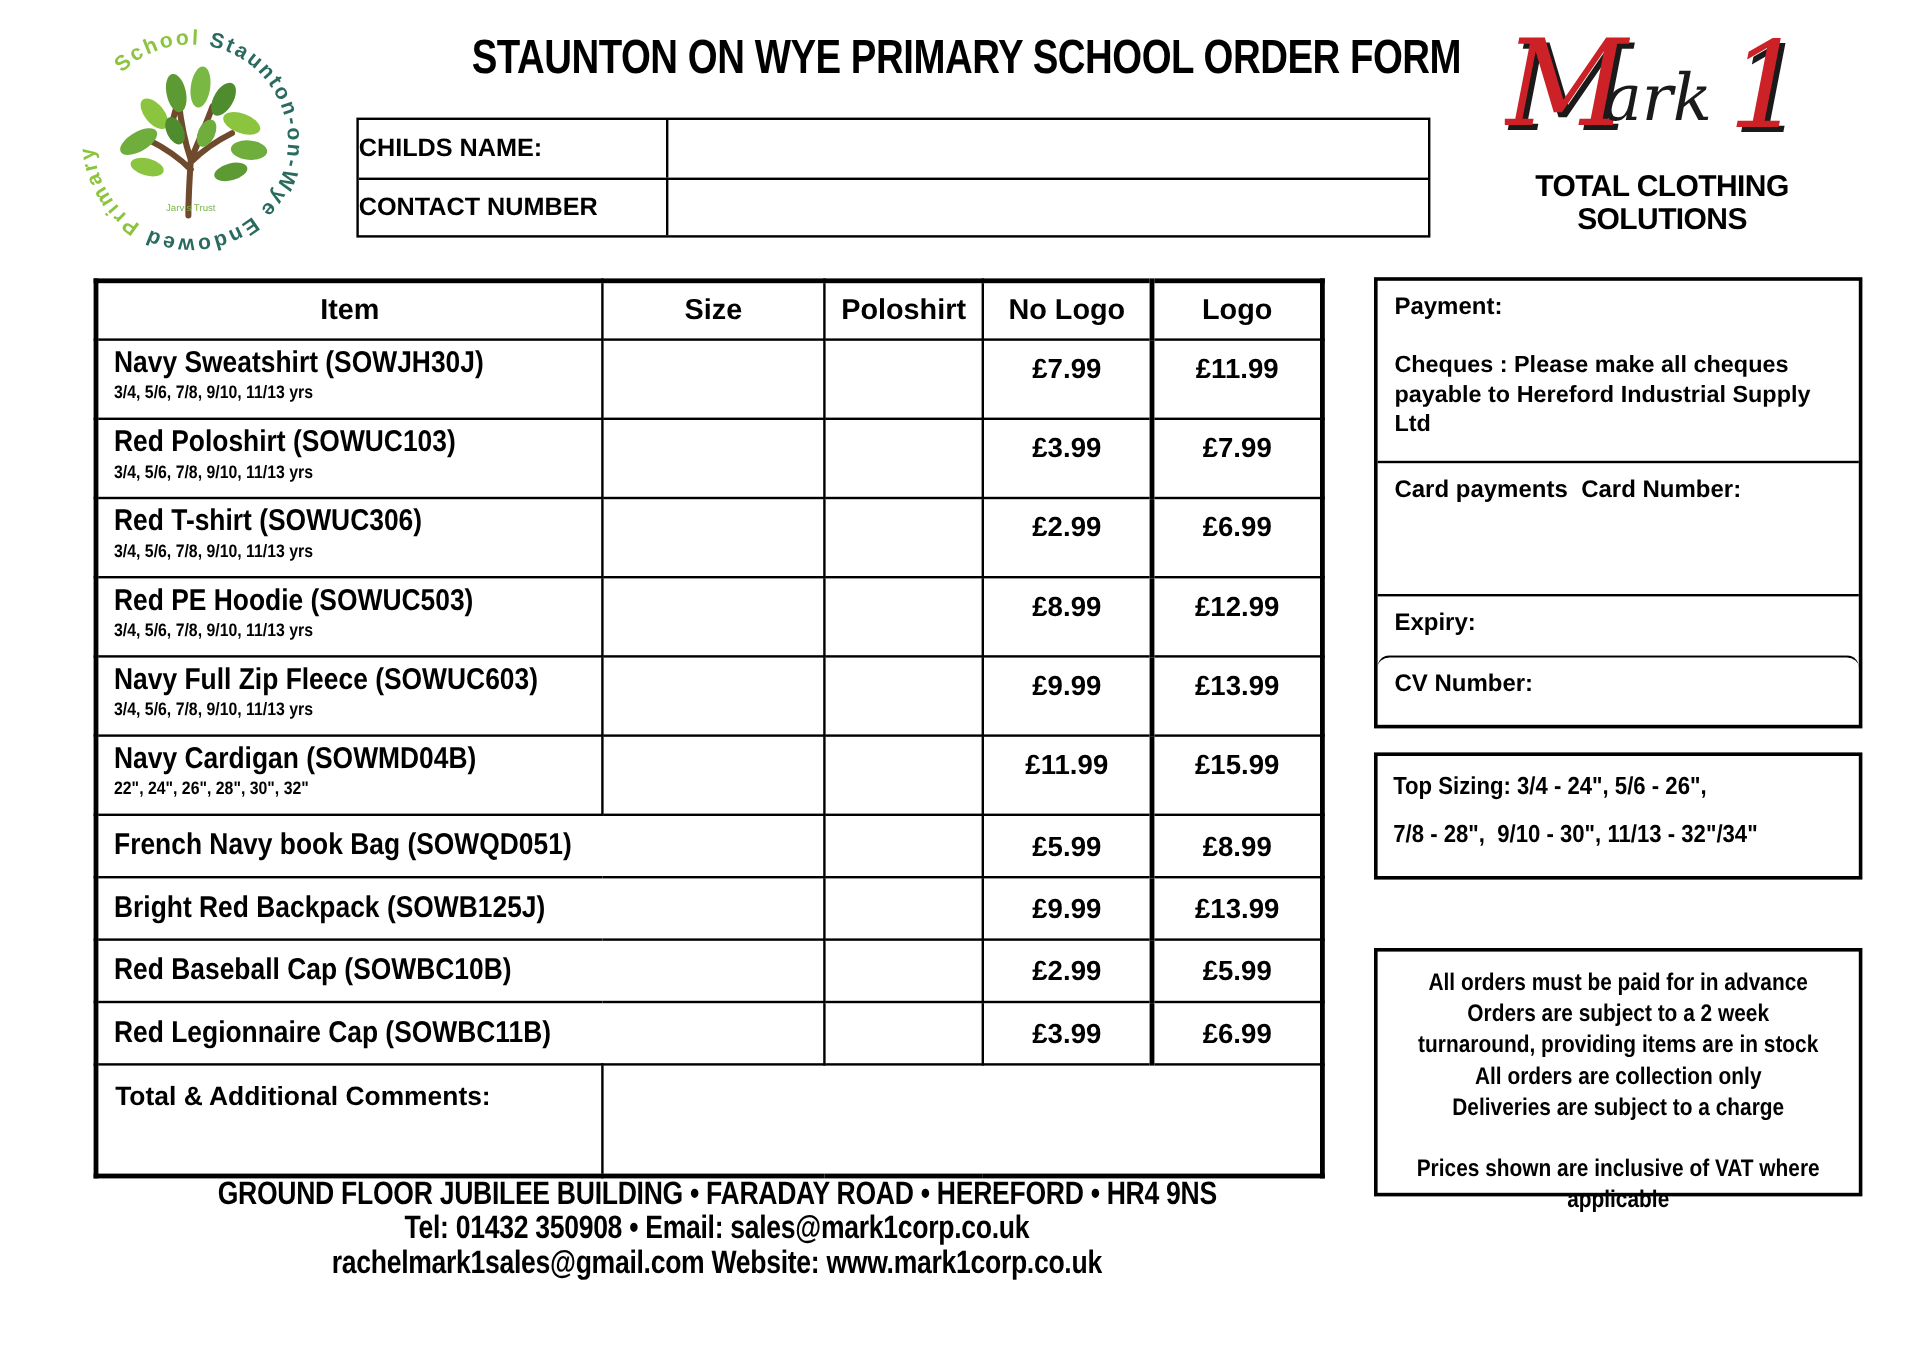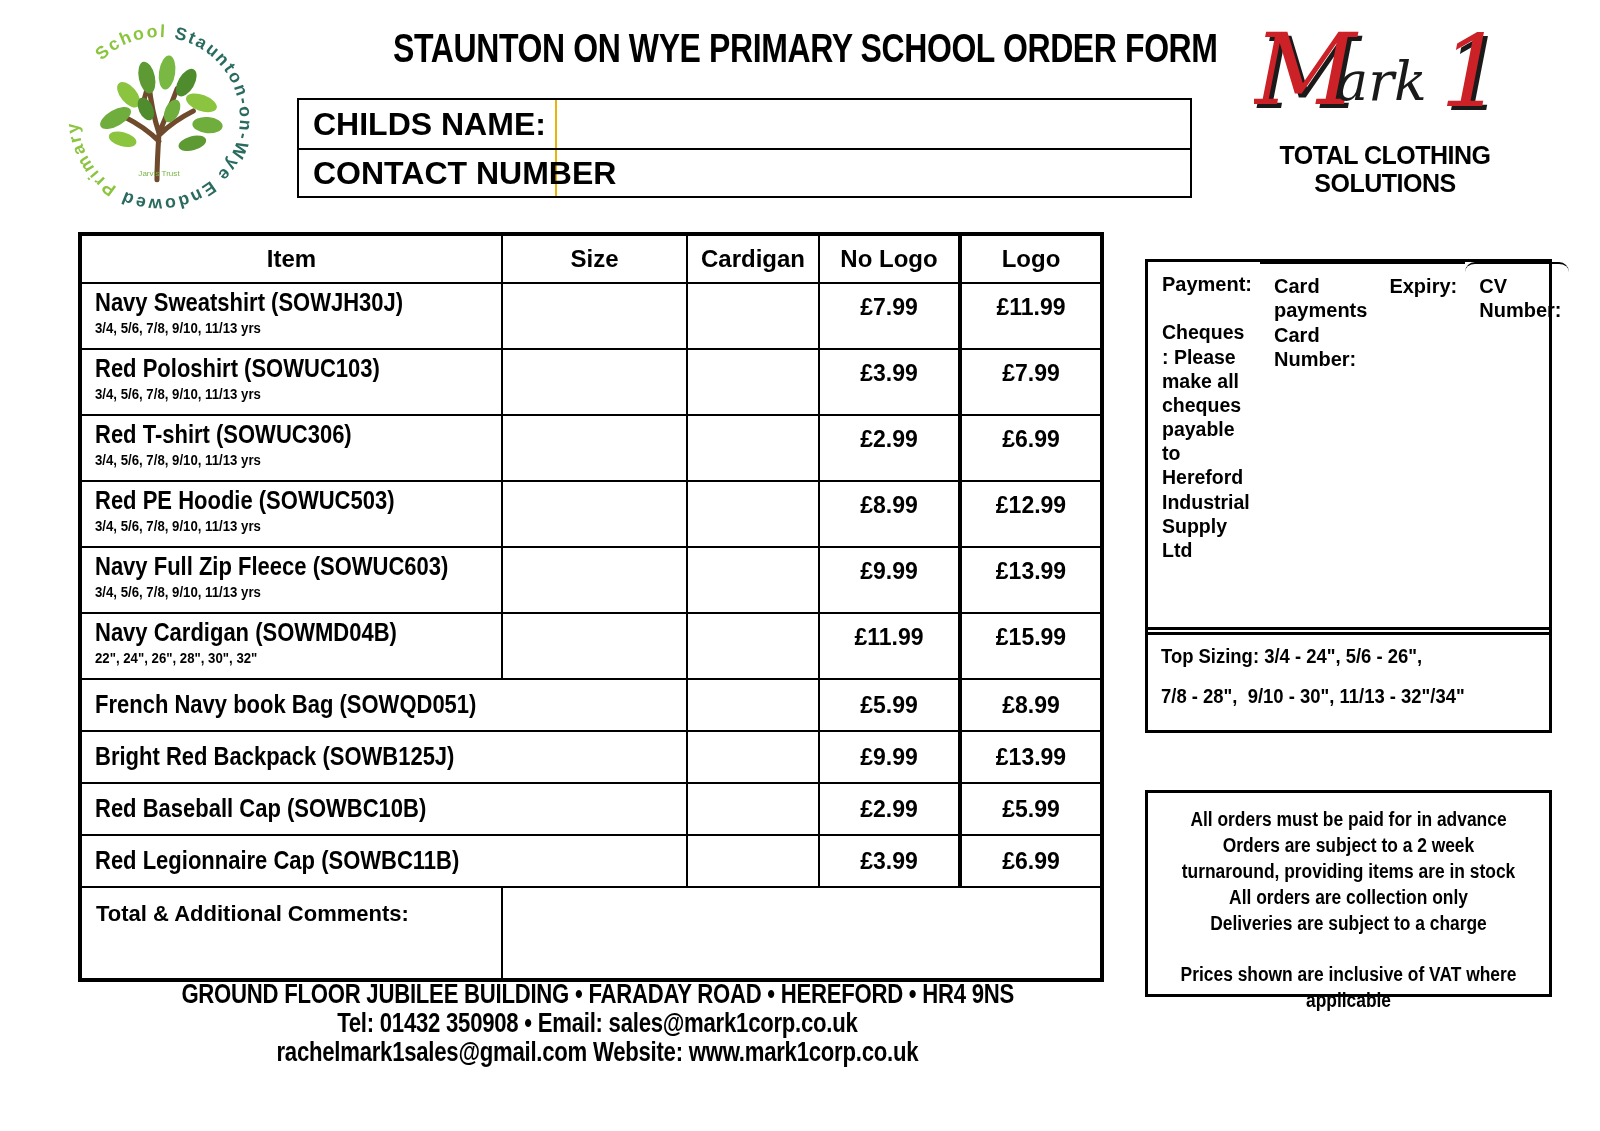--- a/index.html
+++ b/index.html
@@ -11,22 +11,22 @@
 
   
   #school-logo{left:56px;top:22px;width:206px;height:192px;}
   #form-title{left:290px;top:26px;width:900px;height:58px;text-align:center;
     font-weight:bold;font-size:40px;white-space:nowrap;}
   #form-title .tscale{display:inline-block;transform:scaleX(0.80);transform-origin:50% 50%;letter-spacing:-0.5px;}
 
   #name-box{left:297px;top:98px;width:895px;height:100px;border:2px solid #000;box-sizing:border-box;}
   .nb-row{display:flex;height:48px;box-sizing:border-box;}
   .nb-row.second{border-top:2px solid #000;}
-  .nb-label{width:258px;border-right:2px solid #eab308;display:flex;align-items:center;
-    padding-left:14px;font-weight:bold;font-size:32px;box-sizing:border-box;white-space:nowrap;}
+  .nb-label{width:258px;border-right:2px solid #000000;display:flex;align-items:center;
+    font-weight:bold;font-size:21px;box-sizing:border-box;white-space:nowrap;}
   .nb-value{flex:1;}
 
   #mark-logo{left:1254px;top:16px;width:262px;height:124px;}
   #brand-tagline{left:1254px;top:142px;width:262px;text-align:center;font-weight:bold;
     font-size:25px;line-height:1.1;letter-spacing:-0.5px;}
 
   
   #order-table{position:absolute;left:78px;top:232px;width:1022px;border-collapse:collapse;
     table-layout:fixed;border:4px solid #000;}
   #order-table th,#order-table td{border:2px solid #000;box-sizing:border-box;padding:0;}
@@ -42,21 +42,21 @@
   .item-sizes{font-size:15px;font-weight:bold;margin-top:2px;}
   .condense{display:inline-block;transform:scaleX(0.88);transform-origin:0 50%;white-space:nowrap;}
   .cell-price{font-size:23px;font-weight:bold;text-align:center;vertical-align:top;padding-top:10px !important;}
   tr.row-short .cell-price{vertical-align:middle;padding-top:0 !important;}
   tr.total-row{height:93px;}
   tr.total-row td{border-top:5px solid #000;vertical-align:top;}
   .total-label{font-size:22px;font-weight:bold;padding:13px 0 0 14px !important;white-space:nowrap;}
 
   
   .panel{position:absolute;left:1145px;width:407px;border:3px solid #000;box-sizing:border-box;font-weight:bold;}
-  #payment-box{top:231px;height:376px;display:flex;flex-direction:row;margin-top:28px;}
+  #payment-box{top:231px;height:376px;display:flex;flex-direction:column;}
   .pay-sec{box-sizing:border-box;padding:10px 8px 0 14px;font-size:20px;line-height:1.22;}
   .pay-sec.bordered{border-top:2px solid #000;}
   #pay-s1{height:150px;}
   #pay-s2{height:111px;}
   #pay-s3{height:51px;}
   #pay-s4{flex:1;border-radius:10px;}
   .cheques-text{margin-top:24px;font-size:19.5px;line-height:1.24;}
   .pay-label{white-space:pre-wrap;}
 
   #sizing-box{top:627px;height:106px;padding:14px 4px 0 13px;}
@@ -138,21 +138,21 @@
     <col style="width:422px">
       <col style="width:185px">
       <col style="width:132px">
     <col style="width:141px">
       <col style="width:142px">
   </colgroup>
   <thead>
     <tr class="header-row">
       <th>Item</th>
       <th>Size</th>
-      <th>Cardigan</th>
+      <th>Poloshirt</th>
       <th>No Logo</th>
       <th class="th-logo">Logo</th>
     </tr>
   </thead>
   <tbody>
       <tr class="row-tall">
         <td class="cell-item">
           <div class="item-name"><span class="condense">Navy Sweatshirt (SOWJH30J)</span></div>
           <div class="item-sizes"><span class="condense">3/4, 5/6, 7/8, 9/10, 11/13 yrs</span></div>
         </td>

